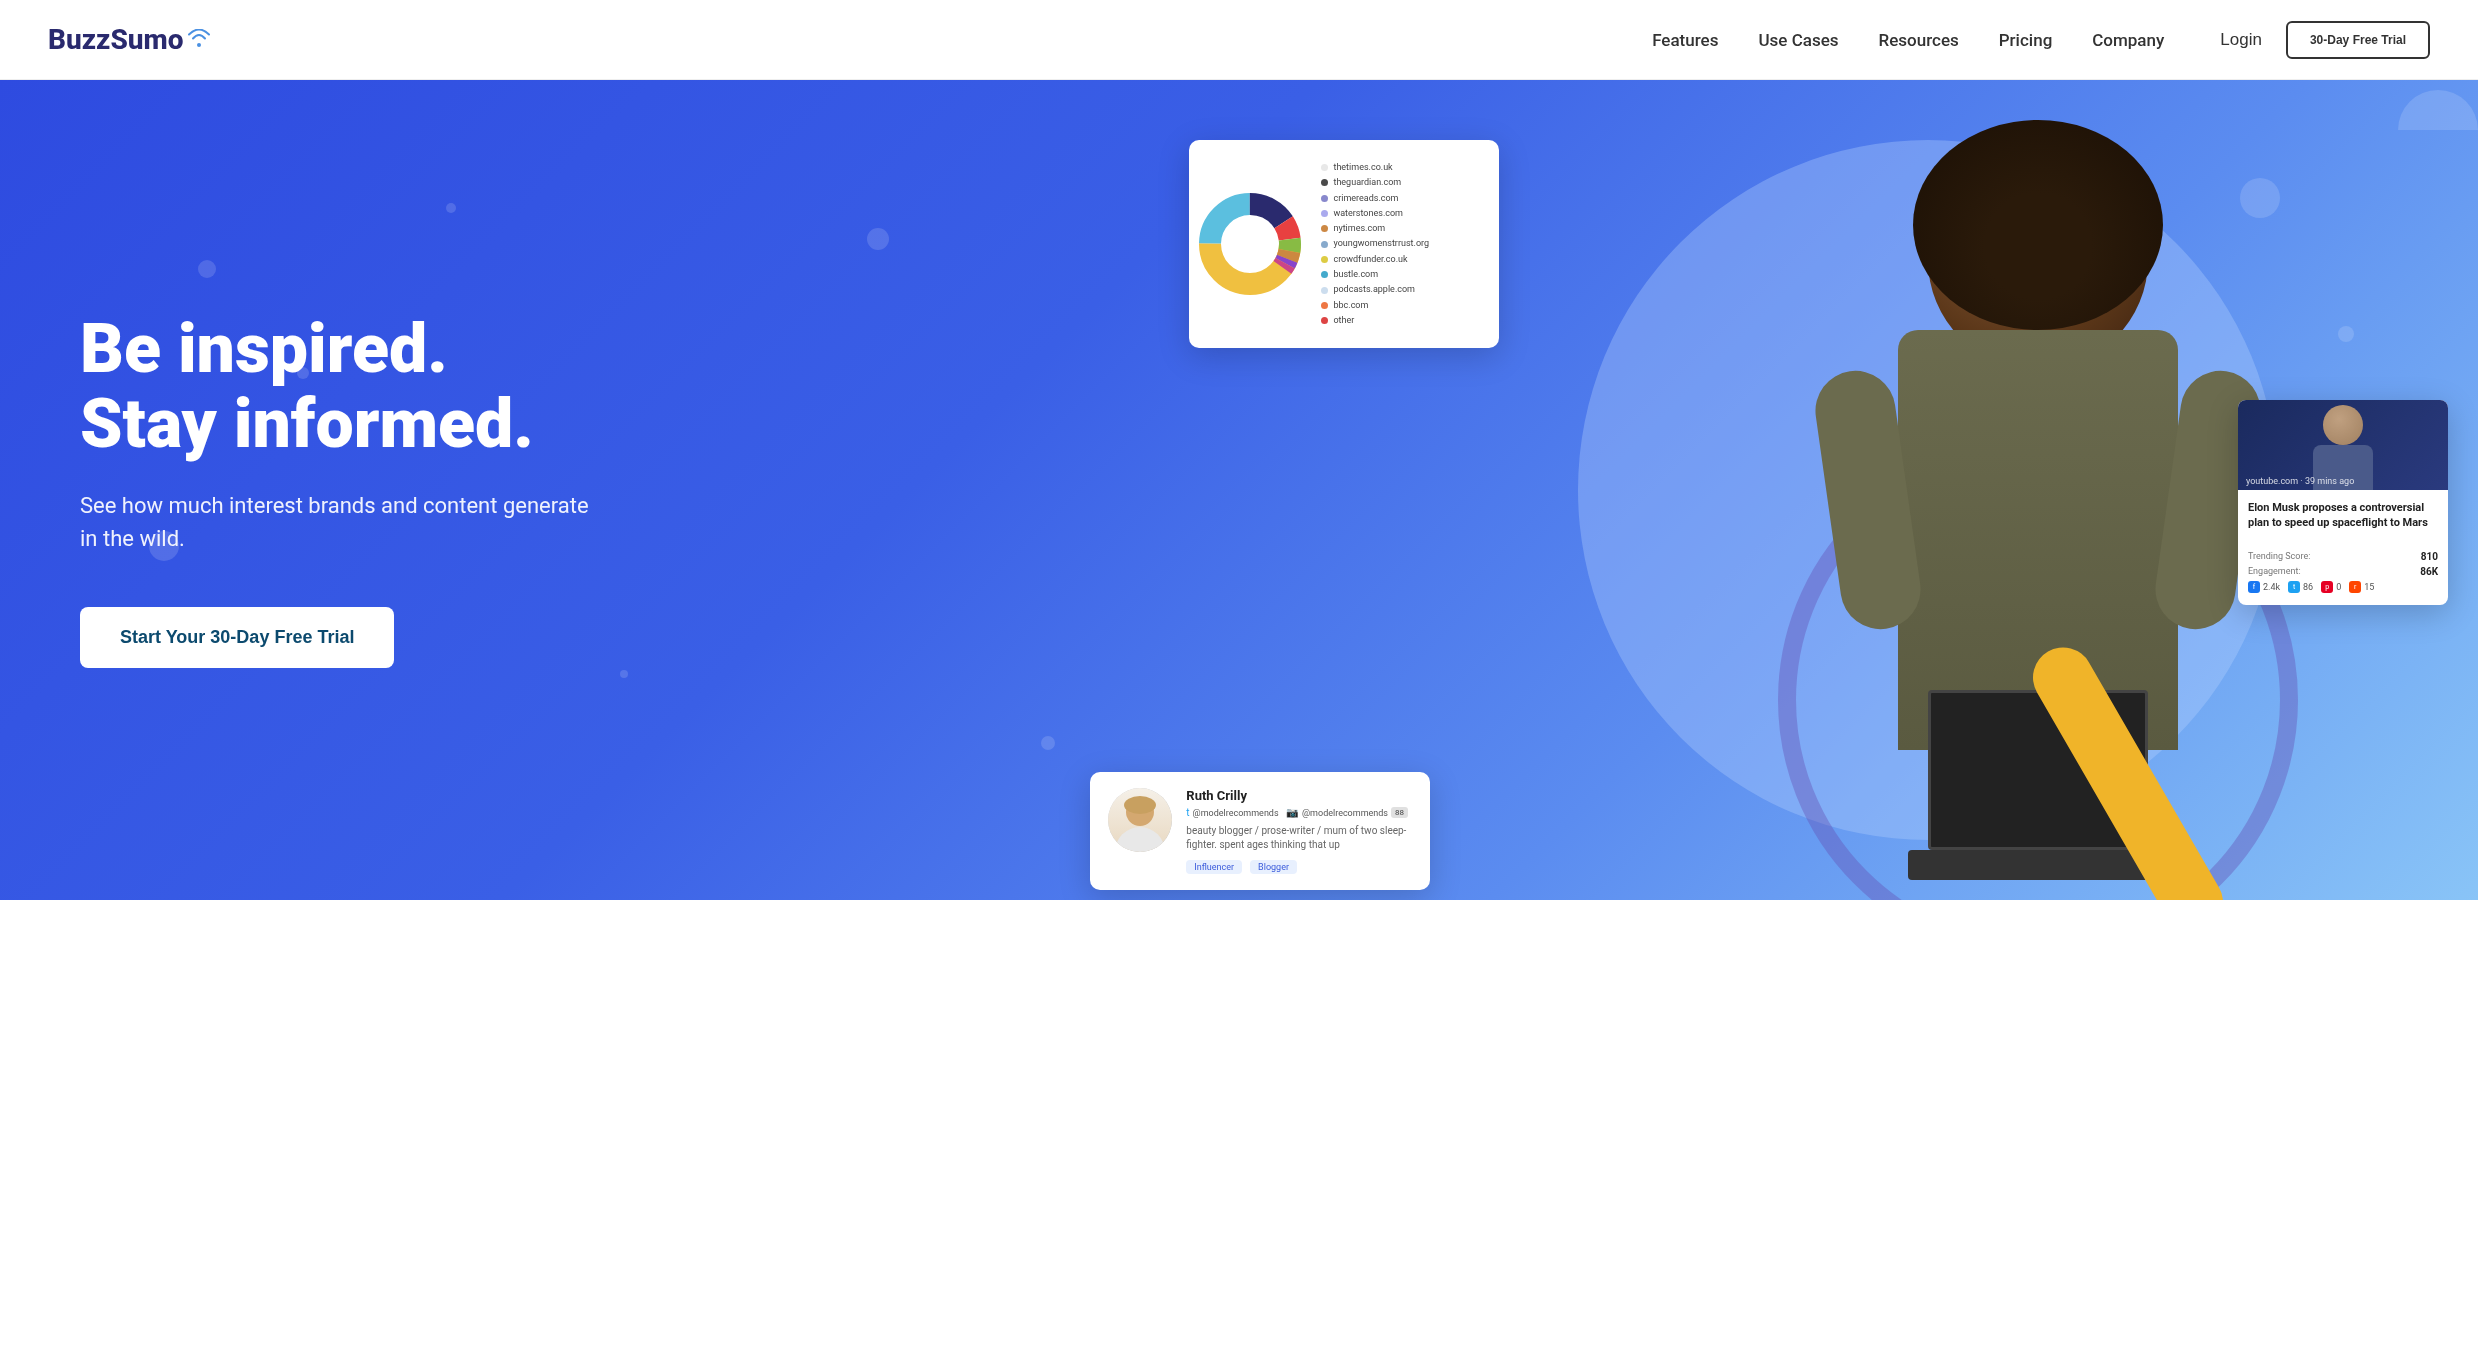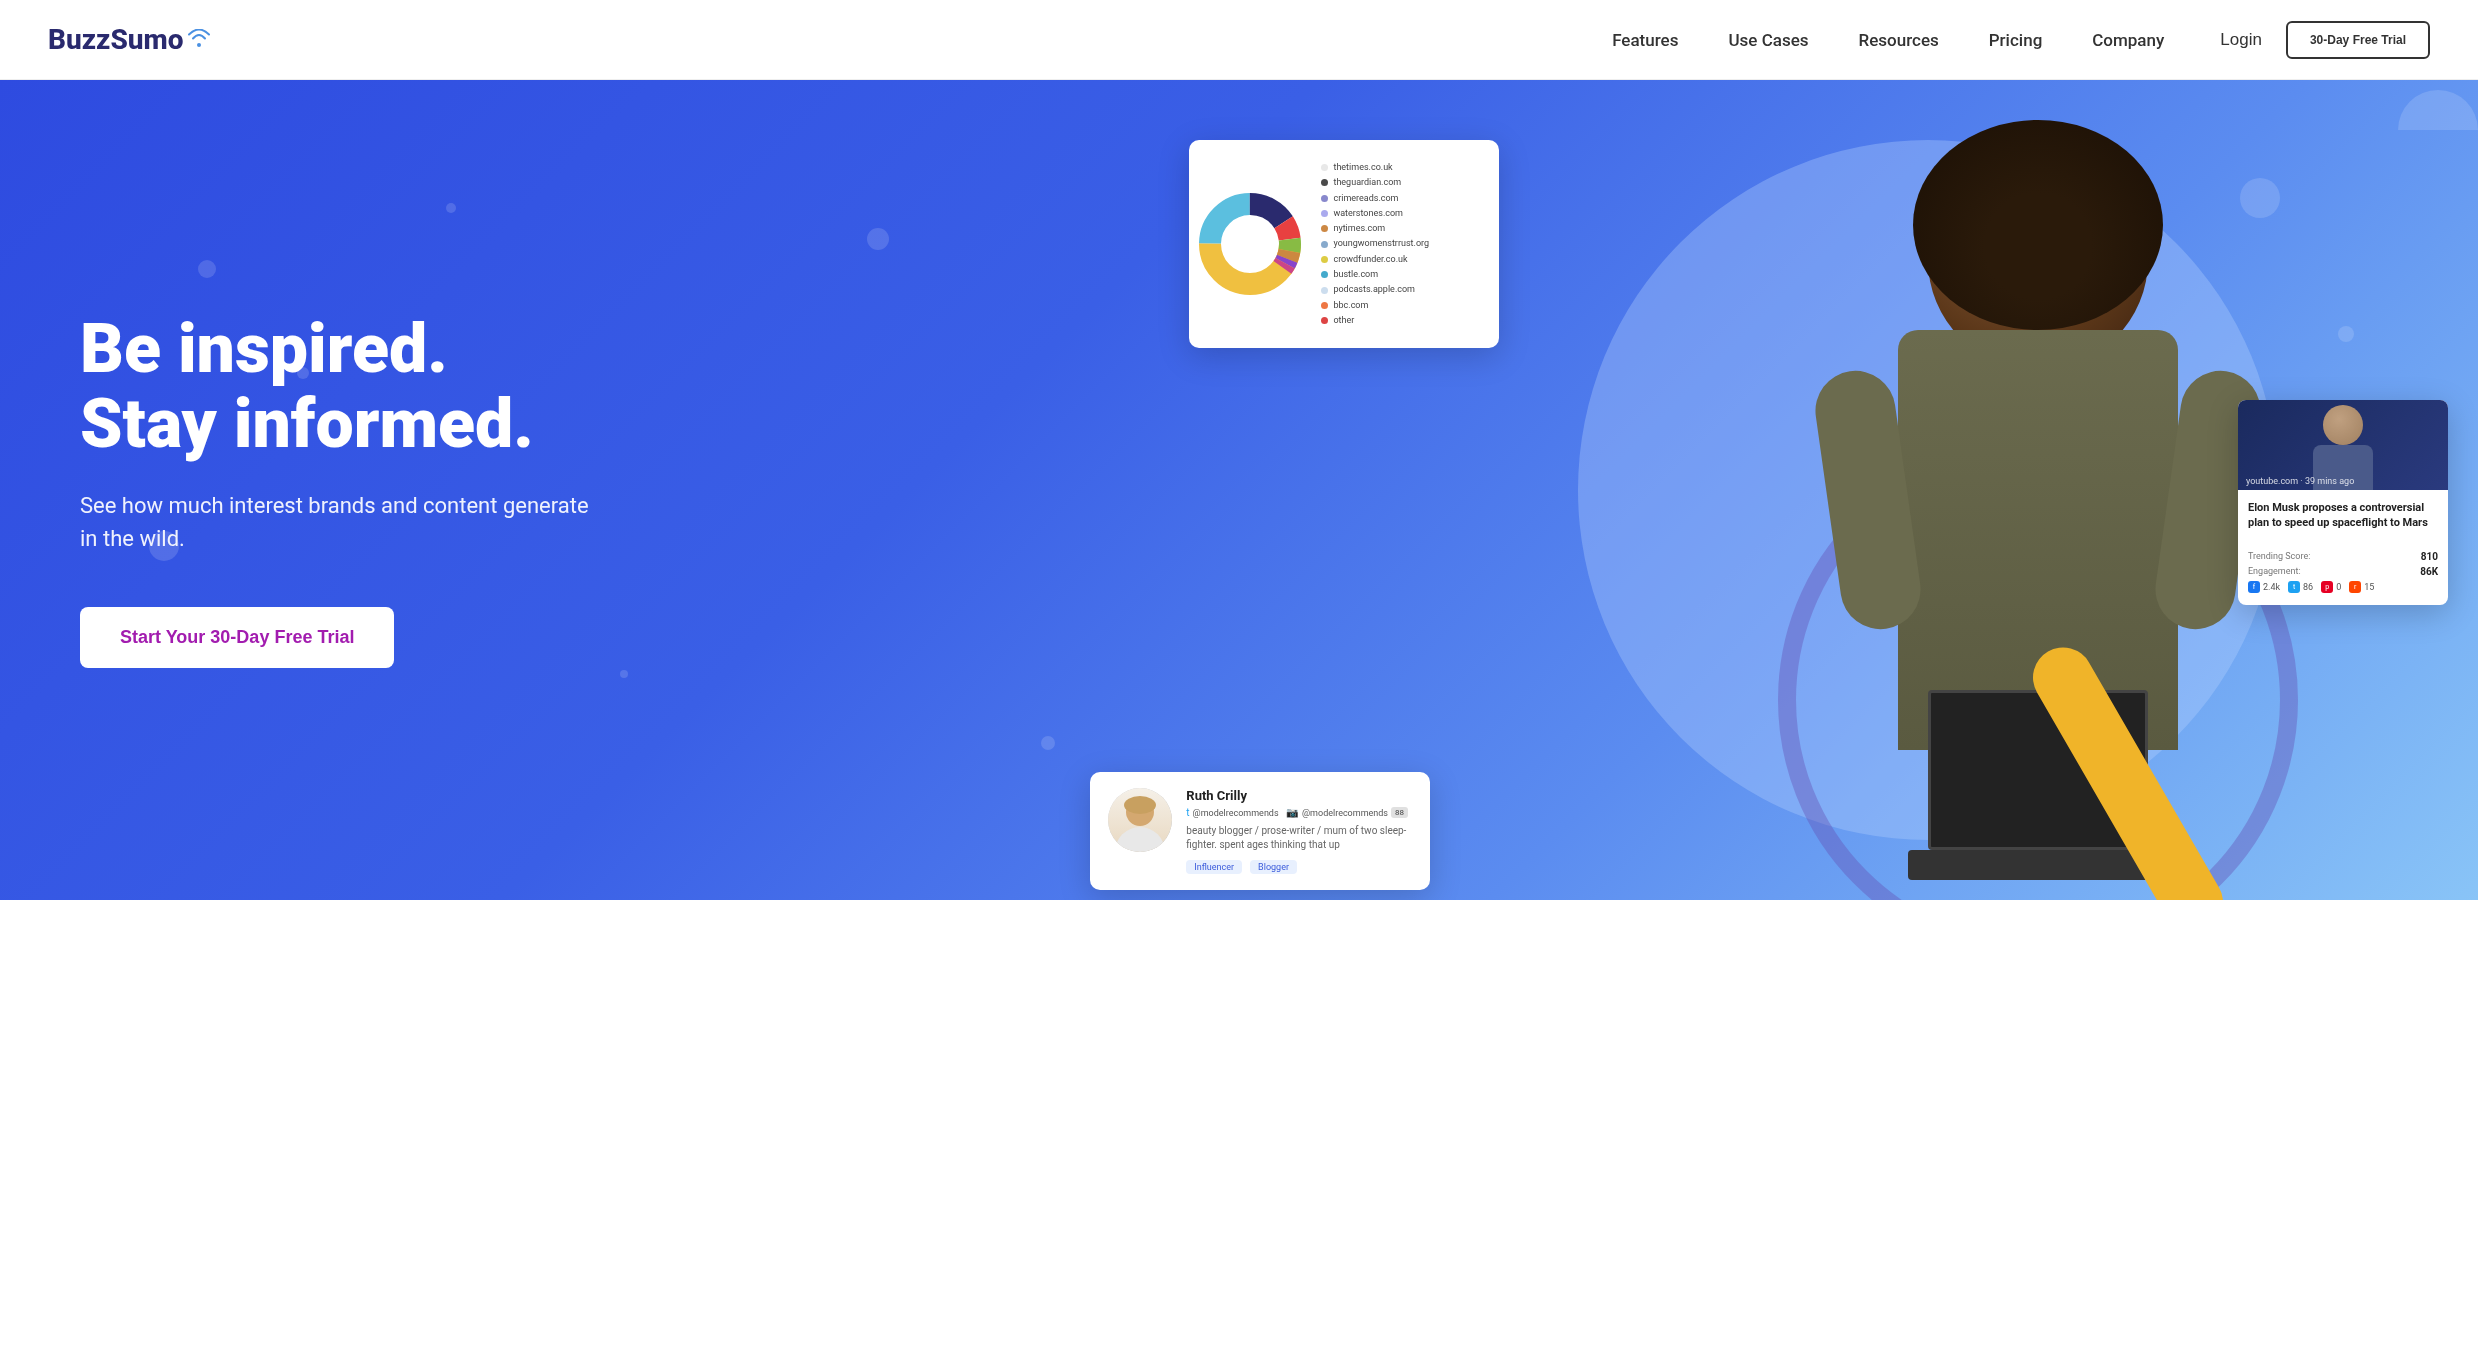--- a/index.html
+++ b/index.html
@@ -28,21 +28,21 @@
     }
     .logo-icon {
       display: inline-block;
       margin-left: 4px;
       color: #4a90e2;
       font-size: 22px;
     }
     .nav-links {
       display: flex;
       align-items: center;
-      gap: 50px;
+      gap: 40px;
       list-style: none;
     }
     .nav-links li a {
       text-decoration: none;
       color: #333;
       font-size: 17px;
       font-weight: 500;
     }
     .nav-actions {
       display: flex;
@@ -94,21 +94,21 @@
     }
     .hero-subtitle {
       font-size: 22px;
       color: rgba(255,255,255,0.92);
       line-height: 1.5;
       margin-bottom: 52px;
       max-width: 520px;
     }
     .btn-hero-trial {
       background: #fff;
-      color: #a21caf;
+      color: #0c4a6e;
       font-size: 18px;
       font-weight: 700;
       border: none;
       border-radius: 8px;
       padding: 20px 40px;
       cursor: pointer;
     }
 
     
     .bg-circle-large {

